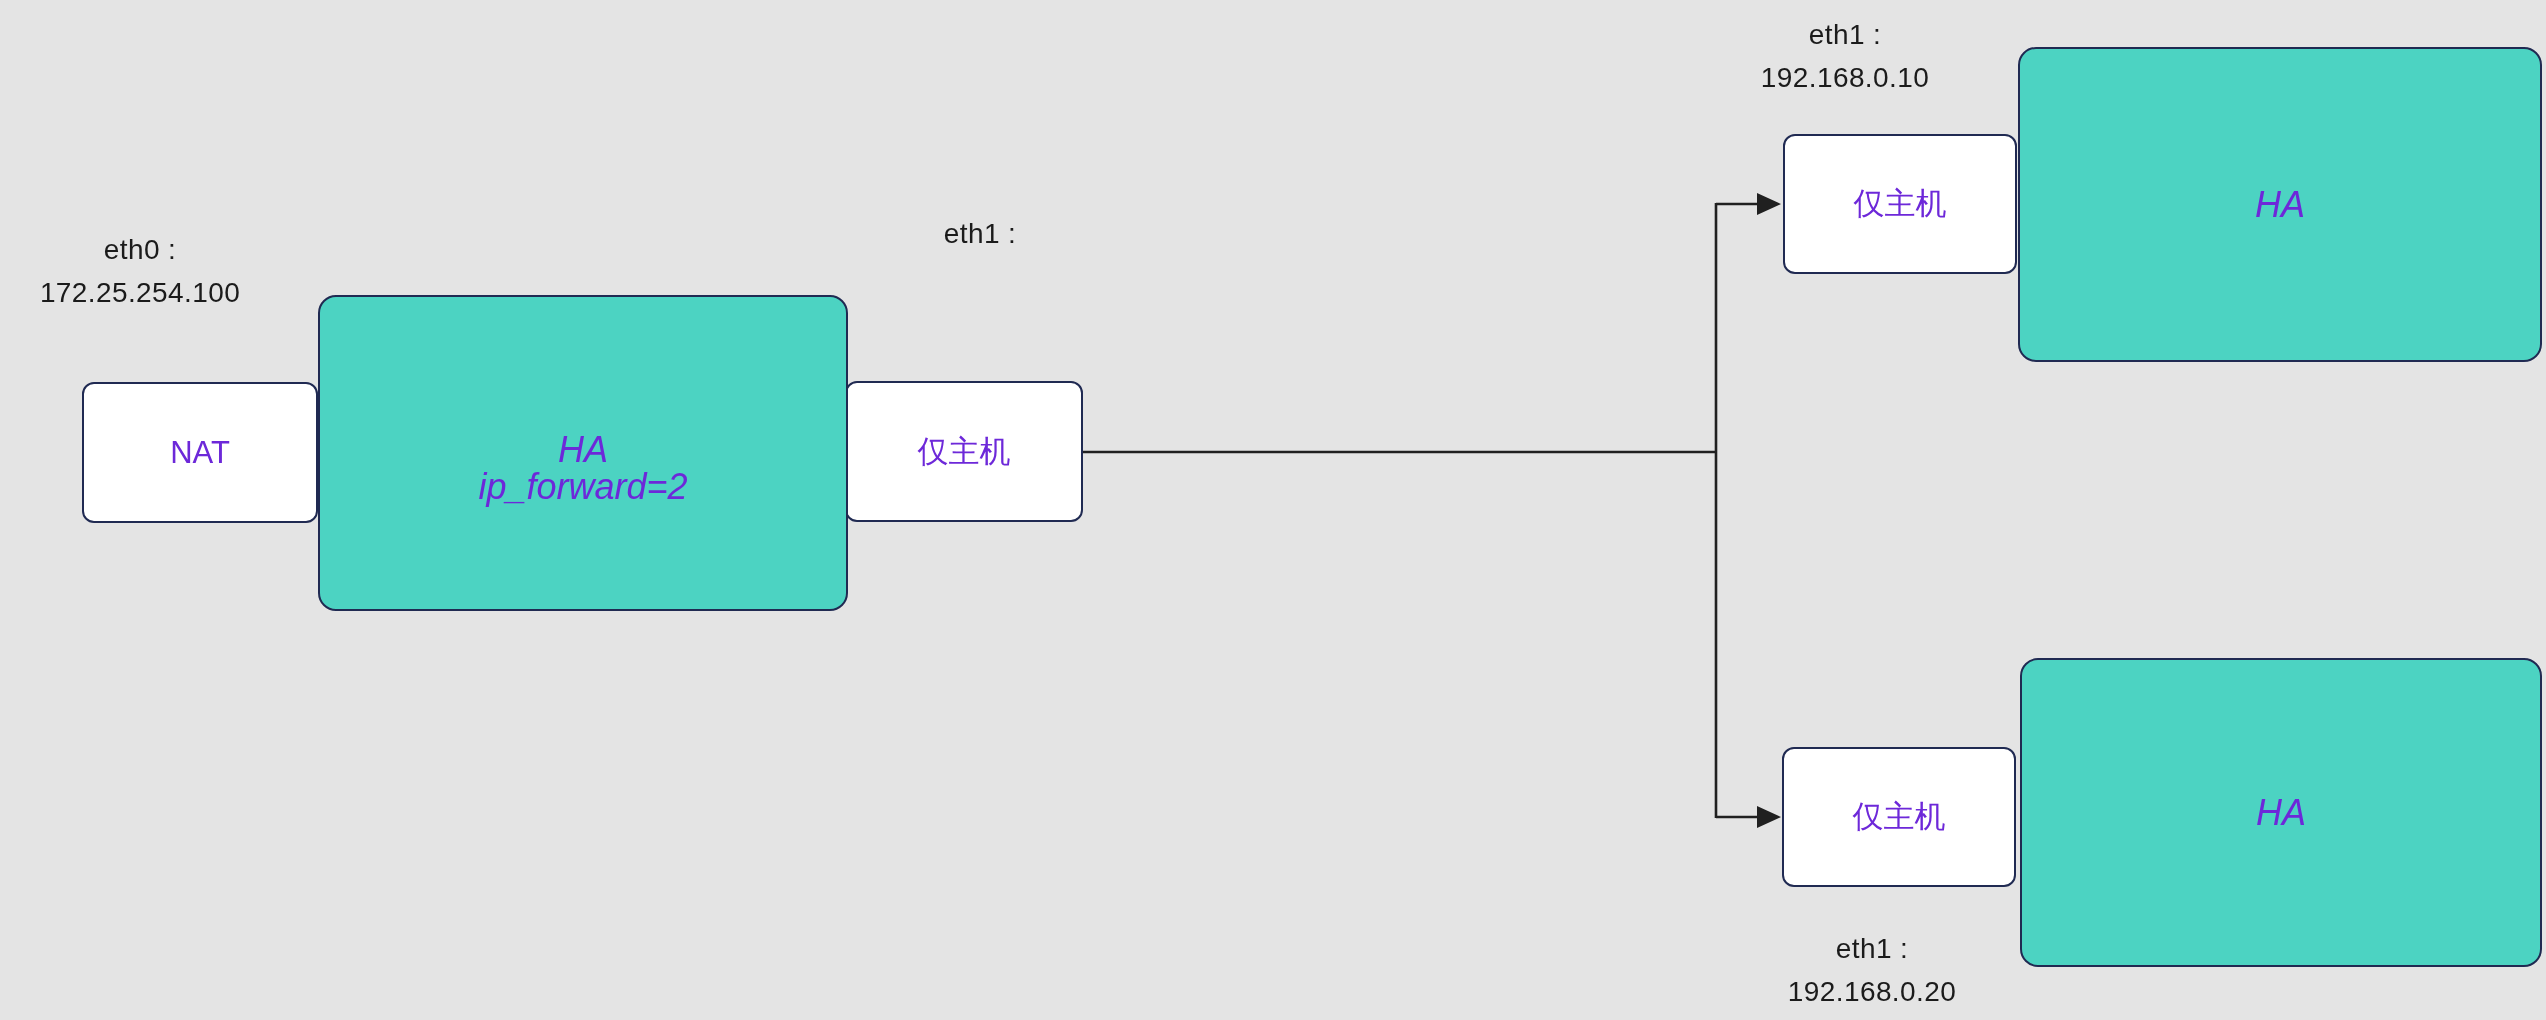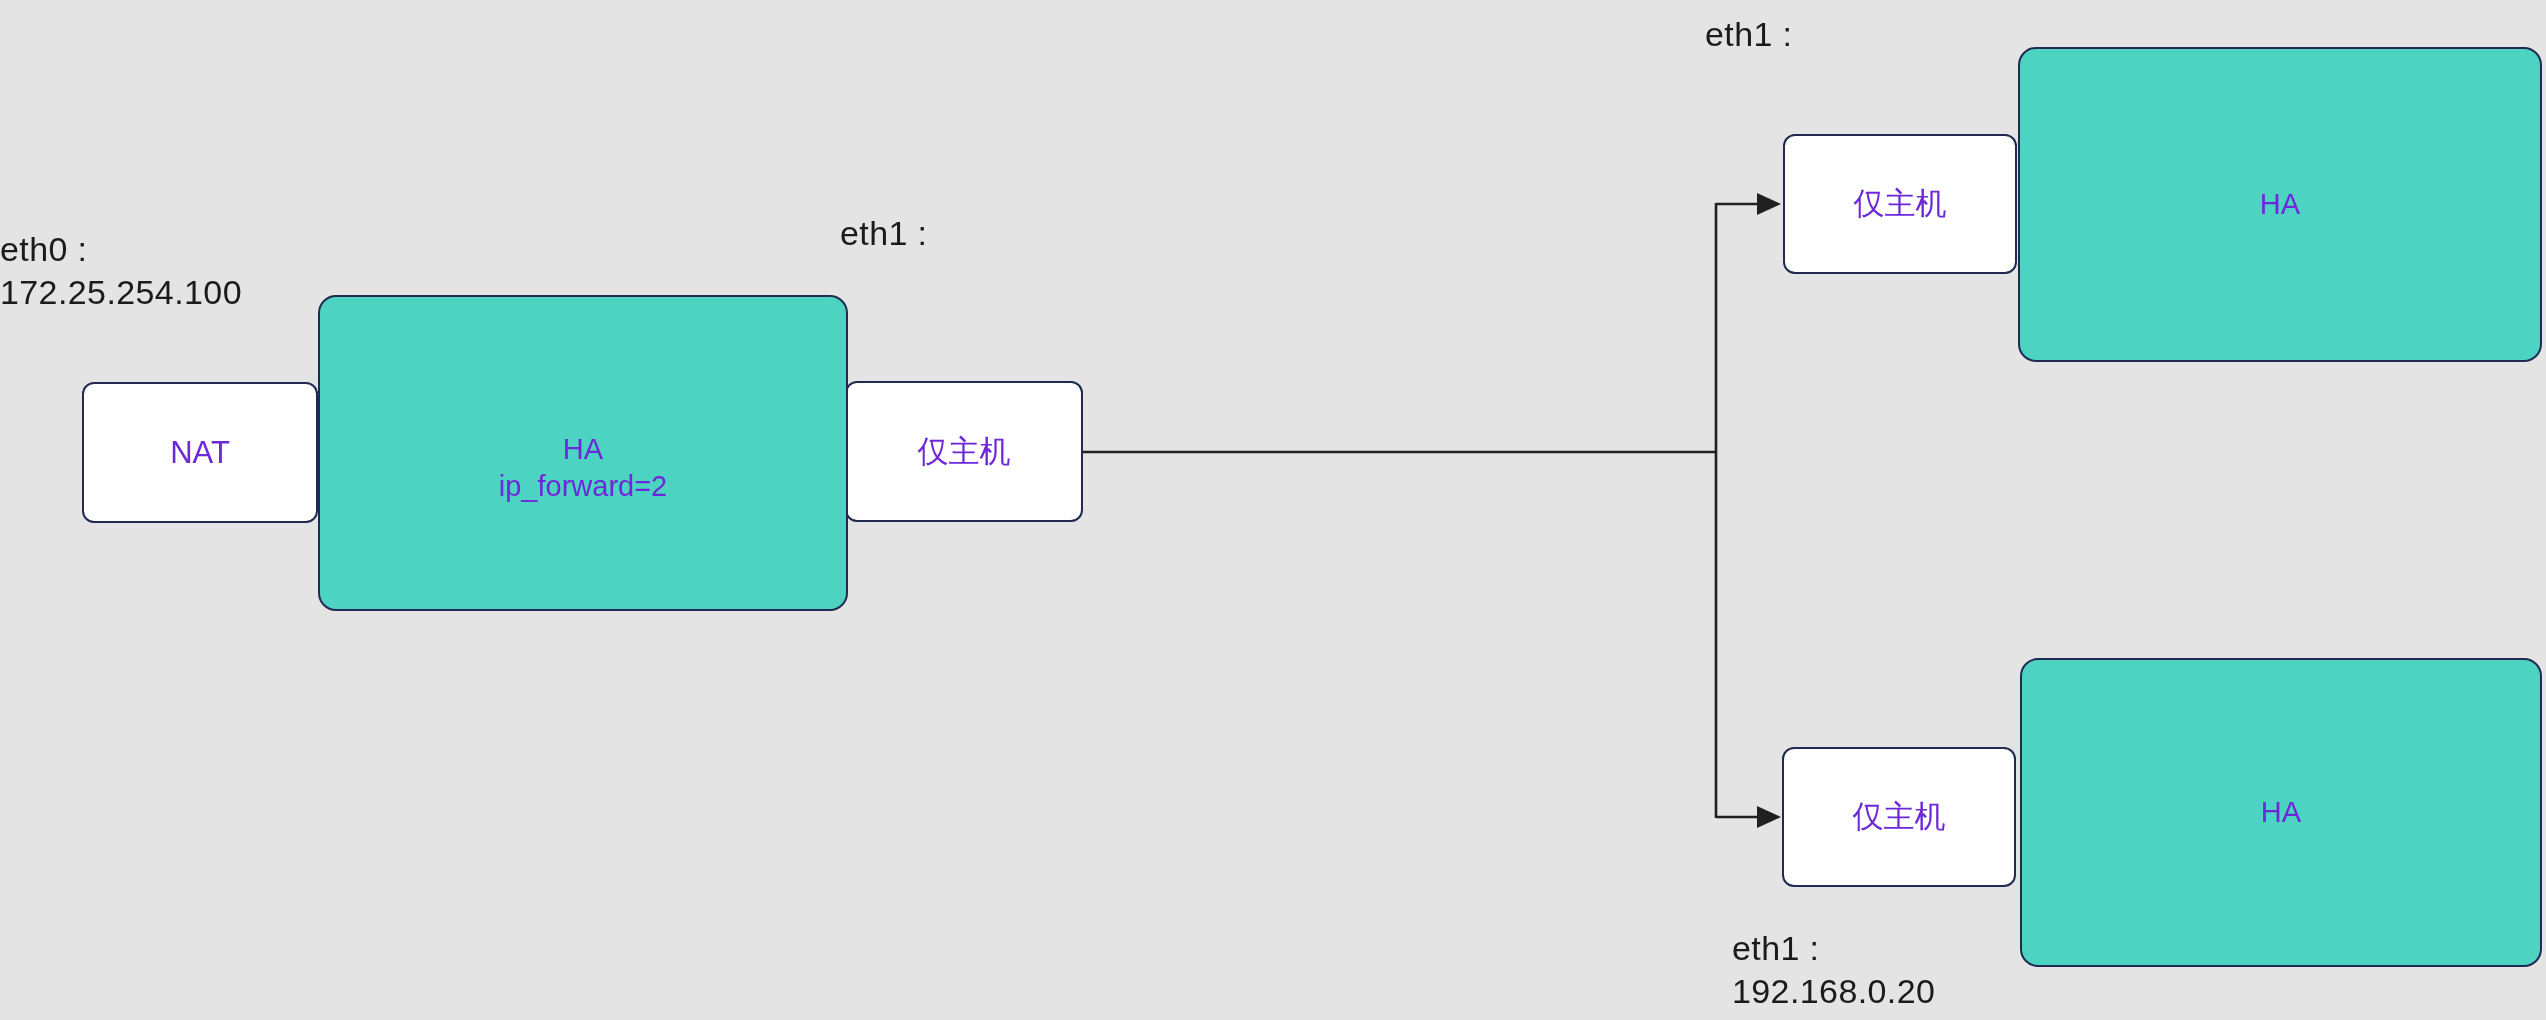--- a/index.html
+++ b/index.html
@@ -36,32 +36,34 @@
   .adapter {
     background: #ffffff;
     border-radius: 12px;
     z-index: 2;
     font-size: 31px;
   }
   .vm {
     background: #4cd3c2;
     border-radius: 18px;
     z-index: 3;
-    font-size: 29px;
+    font-size: 36px;
+    font-style: italic;
   }
   .vm-line {
     line-height: 37px;
   }
   .router-text-offset {
     padding-top: 30px;
   }
   .iface-label {
     position: absolute;
     width: 280px;
-    font-size: 34px;
+    text-align: center;
+    font-size: 28px;
     line-height: 43px;
     color: #1b1b1b;
     z-index: 4;
     letter-spacing: 0.4px;
   }
   
   #label-eth0          { left: 0px;    top: 228px; }
   #nat-box             { left: 82px;   top: 382px; width: 236px; height: 141px; }
   #router-box          { left: 318px;  top: 295px; width: 530px; height: 316px; }
   #router-adapter-box  { left: 845px;  top: 381px; width: 238px; height: 141px; }
@@ -104,20 +106,21 @@
   <div class="node adapter" id="router-adapter-box">
     <div>仅主机</div>
   </div>
 
   <div class="iface-label" id="label-eth1-router">
     <div>eth1 :</div>
   </div>
 
   <div class="iface-label" id="label-eth1-top">
     <div>eth1 :</div>
+    <div>192.168.0.10</div>
   </div>
 
   <div class="node adapter" id="top-adapter-box">
     <div>仅主机</div>
   </div>
 
   <div class="node vm" id="top-ha-box">
     <div class="vm-line">HA</div>
   </div>
 

